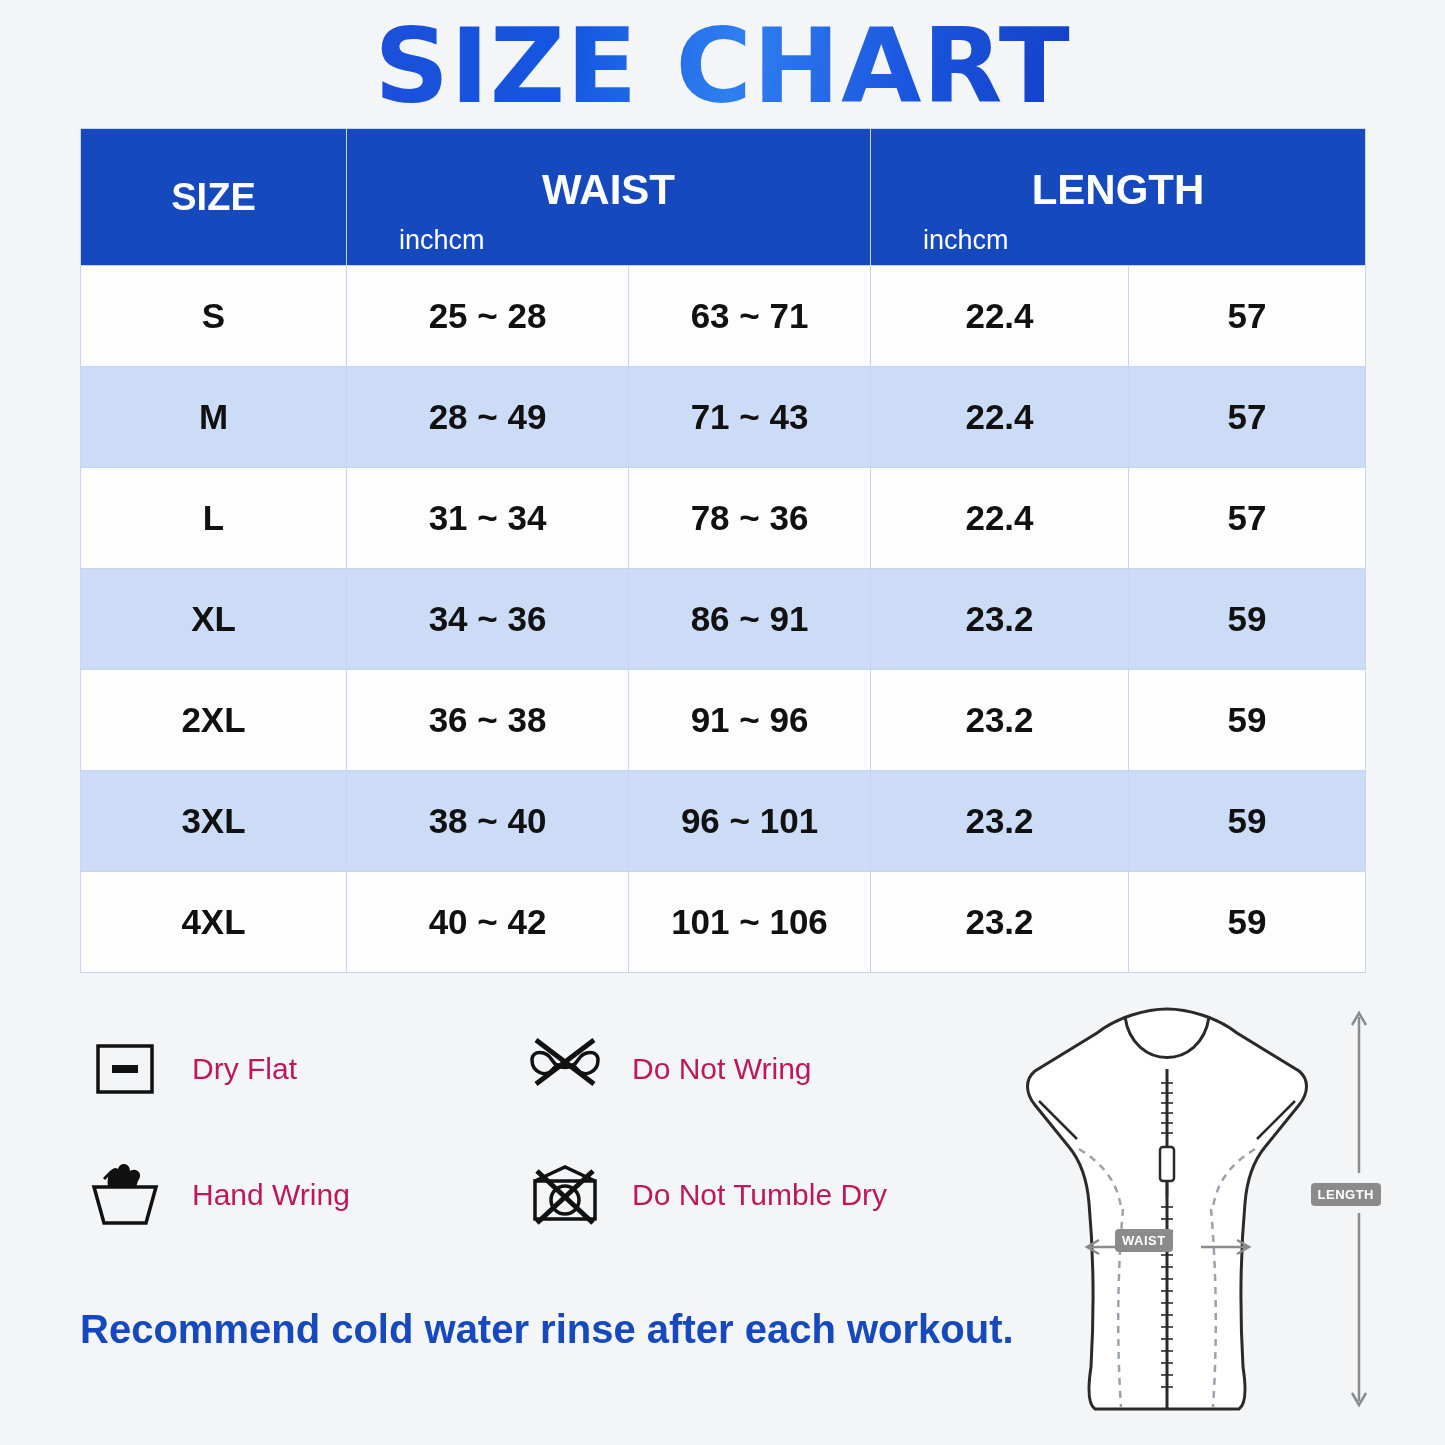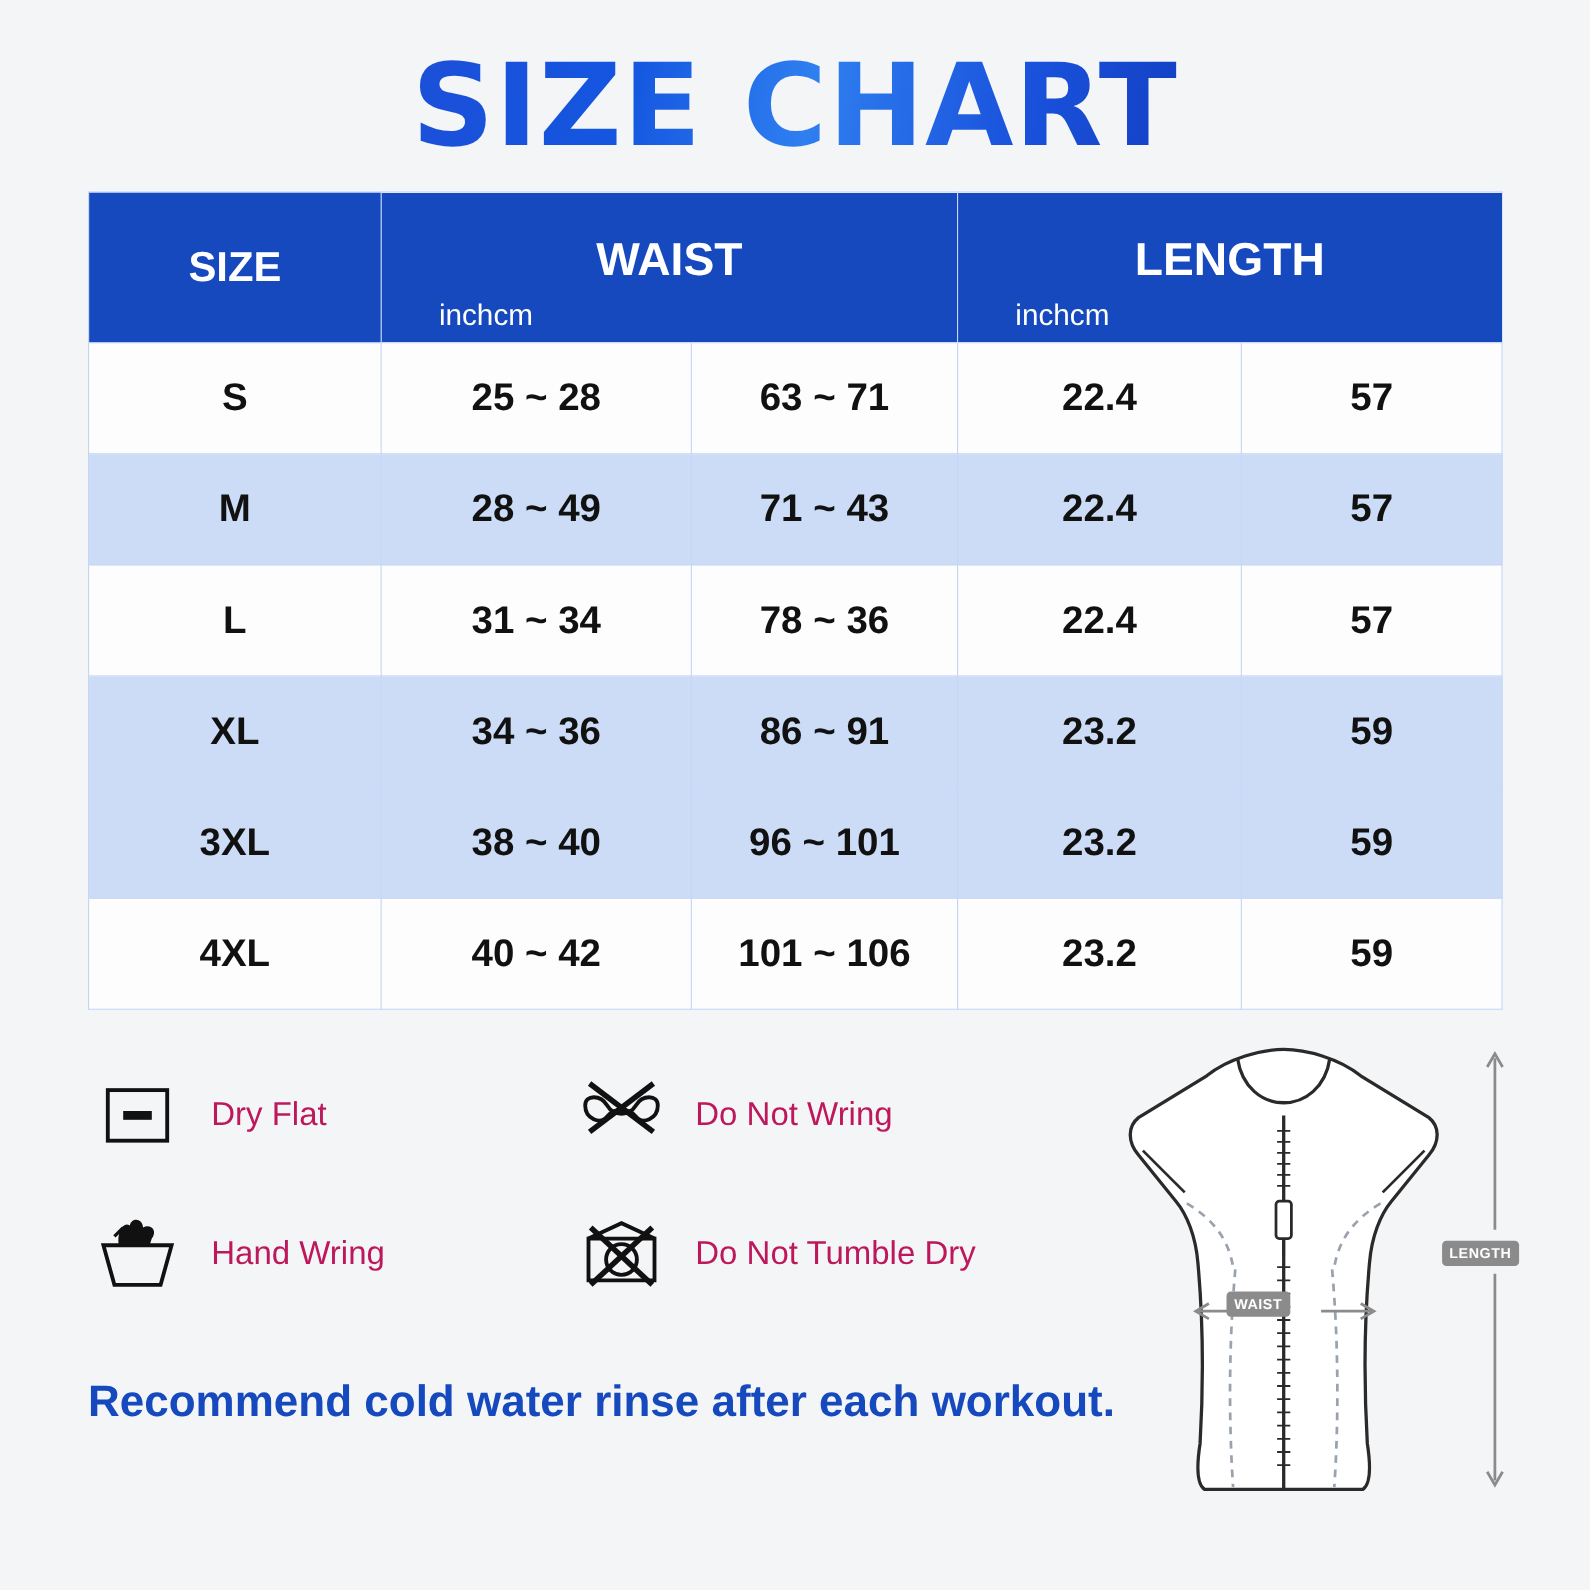--- a/index.html
+++ b/index.html
@@ -18,39 +18,39 @@
   .page {
     position: relative;
     width: 1445px;
     height: 1445px;
     box-sizing: border-box;
   }
 
   
   .title-wrap {
     text-align: center;
-    padding-top: 40px;
+    padding-top: 10px;
   }
   .title {
     display: inline-block;
     font-size: 104px;
     font-weight: 800;
     letter-spacing: 1px;
     line-height: 1.08;
     background: linear-gradient(100deg, #1c4fd8 0%, #1456e0 28%, #2f7ff0 52%, #1a53dd 78%, #1340c4 100%);
     -webkit-background-clip: text;
     background-clip: text;
     color: transparent;
     -webkit-text-fill-color: transparent;
     font-family: "DejaVu Sans", sans-serif;
   }
 
   
   .table-wrap {
-    margin: 22px auto 0 auto;
+    margin: 6px auto 0 auto;
     width: 1285px;
   }
   table.size-table {
     border-collapse: collapse;
     width: 100%;
     table-layout: fixed;
   }
   table.size-table th, table.size-table td {
     border: 1px solid #c5d6f5;
     text-align: center;
@@ -220,20 +220,27 @@
           <td>L</td>
           <td>31 ~ 34</td>
           <td>78 ~ 36</td>
           <td>22.4</td>
           <td>57</td>
         </tr>
         <tr class="even">
           <td>XL</td>
           <td>34 ~ 36</td>
           <td>86 ~ 91</td>
+          <td>23.2</td>
+          <td>59</td>
+        </tr>
+        <tr class="odd">
+          <td>2XL</td>
+          <td>36 ~ 38</td>
+          <td>91 ~ 96</td>
           <td>23.2</td>
           <td>59</td>
         </tr>
         <tr class="even">
           <td>3XL</td>
           <td>38 ~ 40</td>
           <td>96 ~ 101</td>
           <td>23.2</td>
           <td>59</td>
         </tr>

